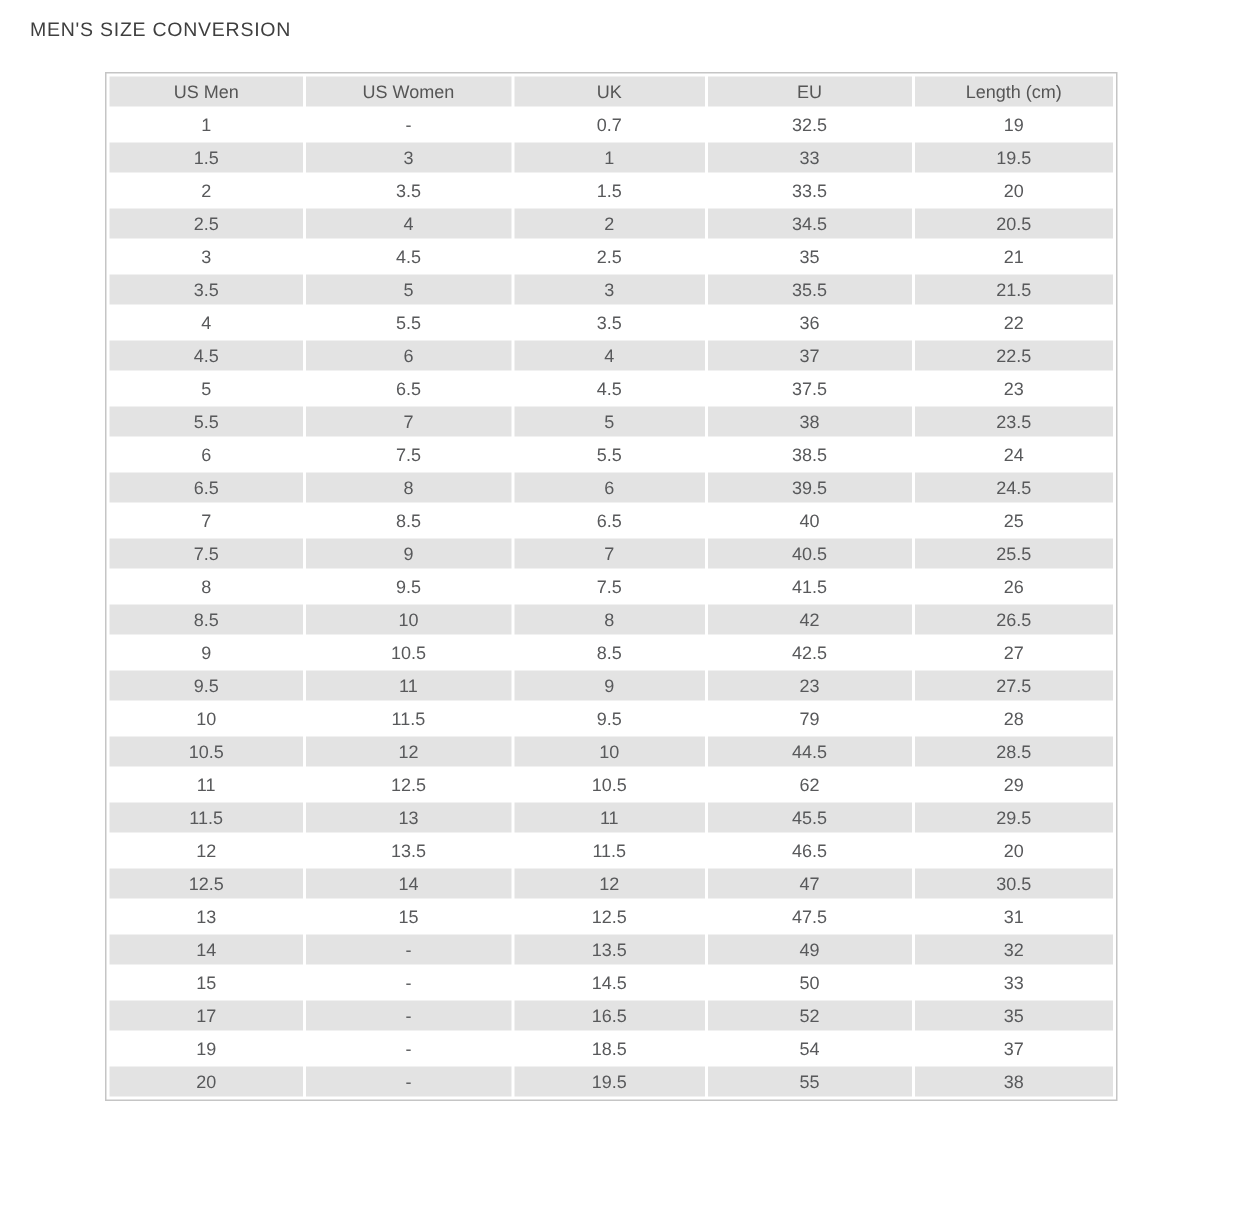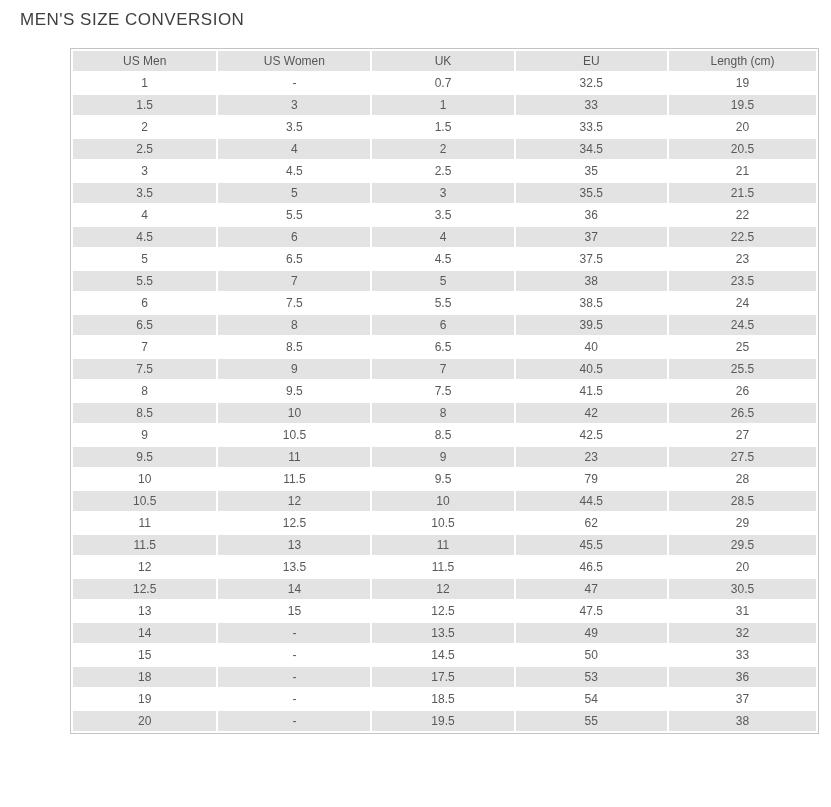--- a/index.html
+++ b/index.html
@@ -6,29 +6,29 @@
     margin: 0;
     padding: 0;
     background: #ffffff;
     width: 831px;
     height: 807px;
     font-family: "Liberation Sans", sans-serif;
     overflow: hidden;
   }
   .page-title {
     margin: 10px 0 0 20px;
-    font-size: 17px;
+    font-size: 13px;
     font-weight: 400;
     letter-spacing: 0.5px;
     color: #3f3f3f;
     line-height: 20px;
   }
   table.size-table {
     margin: 18px 0 0 70px;
-    width: 749px;
+    width: 675px;
     border-collapse: separate;
     border-spacing: 2px;
     border: 1px solid #c5c5c5;
     background: #ffffff;
     table-layout: fixed;
   }
   table.size-table th,
   table.size-table td {
     height: 20px;
     padding: 0;
@@ -260,25 +260,25 @@
         <td>32</td>
       </tr>
       <tr>
         <td>15</td>
         <td>-</td>
         <td>14.5</td>
         <td>50</td>
         <td>33</td>
       </tr>
       <tr>
-        <td>18</td>
-        <td>-</td>
-        <td>17.5</td>
-        <td>53</td>
-        <td>36</td>
+        <td>17</td>
+        <td>-</td>
+        <td>16.5</td>
+        <td>52</td>
+        <td>35</td>
       </tr>
       <tr>
         <td>19</td>
         <td>-</td>
         <td>18.5</td>
         <td>54</td>
         <td>37</td>
       </tr>
       <tr>
         <td>20</td>

